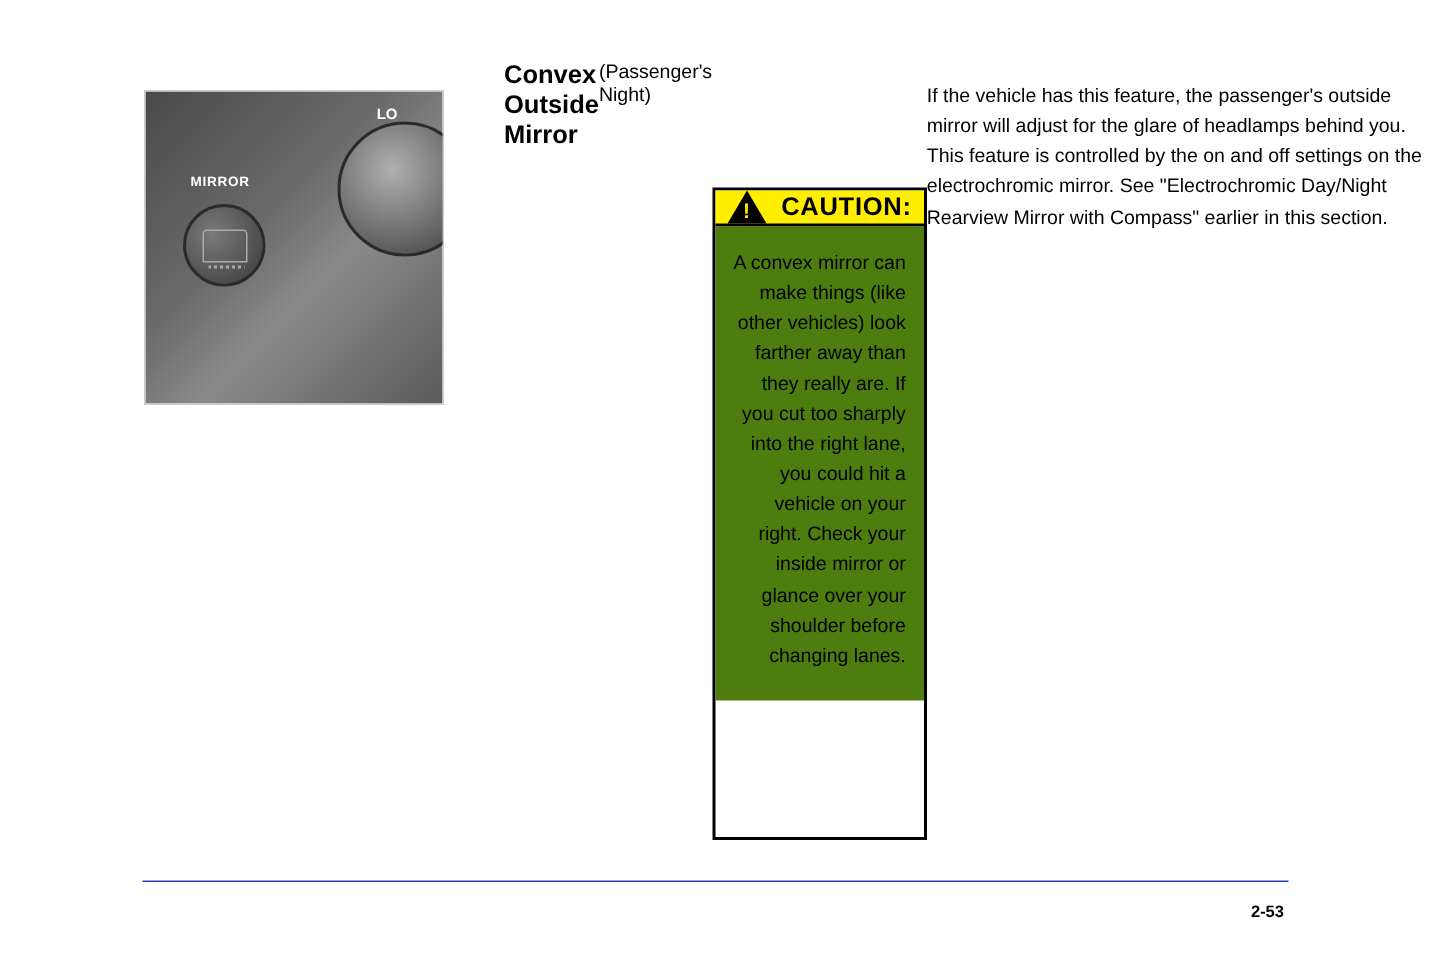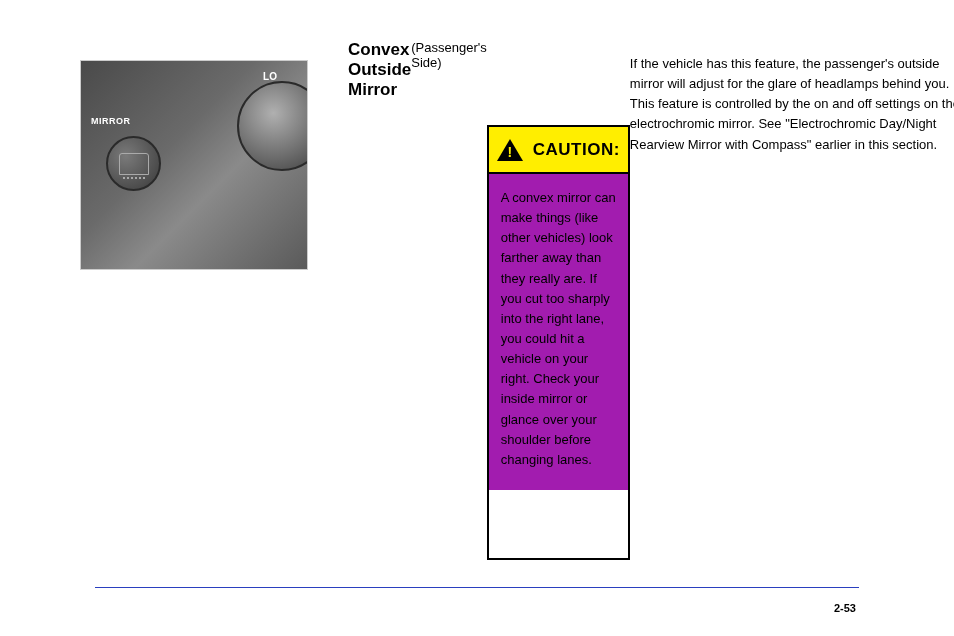--- a/index.html
+++ b/index.html
@@ -20,41 +20,41 @@
       flex: 1;
       display: flex;
       flex-direction: column;
     }
     .right-col {
       flex: 1;
       display: flex;
       flex-direction: row;
     }
     .photo-box {
-      width: 228px;
+      width: 200px;
       height: 210px;
       border: 1px solid #ccc;
       background: linear-gradient(135deg, #4a4a4a 0%, #6a6a6a 40%, #8a8a8a 60%, #5a5a5a 100%);
       position: relative;
       overflow: hidden;
-      margin-left: 20px;
+      margin-left: 36px;
       margin-top: 20px;
     }
     .photo-labels {
       position: absolute;
       top: 10px;
       right: 30px;
       color: #fff;
       font-size: 10px;
       font-weight: bold;
     }
     .photo-mirror-label {
       position: absolute;
       top: 55px;
-      left: 10px;
+      left: 30px;
       color: #fff;
       font-size: 9px;
       font-weight: bold;
       letter-spacing: 0.5px;
     }
     .photo-button {
       position: absolute;
       top: 75px;
       left: 25px;
       width: 55px;
@@ -94,21 +94,21 @@
     }
     .caution-box {
       border: 2px solid #000;
       width: 395px;
       margin-top: 85px;
       margin-left: 0;
     }
     .caution-header {
       background: #ffee00;
       border-bottom: 2px solid #000;
-      height: 47px;
+      height: 24px;
       display: flex;
       align-items: center;
       padding: 0 8px;
       gap: 10px;
     }
     .caution-icon {
       width: 0;
       height: 0;
       border-left: 13px solid transparent;
       border-right: 13px solid transparent;
@@ -125,25 +125,26 @@
       font-size: 14px;
       width: 8px;
       text-align: center;
     }
     .caution-title {
       font-weight: bold;
       font-size: 17px;
       letter-spacing: 0.5px;
     }
     .caution-body {
-      background: #a21caf;
+      background: #4d7c0f;
       padding: 14px 12px 20px 12px;
       font-size: 13px;
       line-height: 1.55;
       min-height: 130px;
+      text-align: right;
     }
     .body-text {
       font-size: 13px;
       line-height: 1.55;
       margin-top: 14px;
     }
     .section-heading {
       font-size: 17px;
       font-weight: bold;
       margin-bottom: 4px;
@@ -191,21 +192,21 @@
       <span class="photo-mirror-label">MIRROR</span>
       <div class="photo-button">
         <div class="photo-button-icon"></div>
       </div>
       <div class="photo-dial"></div>
     </div>
   </div>
 
   <div class="right-col">
     <h2 class="section-heading">Convex Outside Mirror</h2>
-    <div class="section-sub">(Passenger's Side)</div>
+    <div class="section-sub">(Passenger's Night)</div>
 
     <div class="caution-box">
       <div class="caution-header">
         <span class="caution-icon"></span>
         <span class="caution-title">CAUTION:</span>
       </div>
       <div class="caution-body">A convex mirror can make things (like other vehicles) look farther away than they really are. If you cut too sharply into the right lane, you could hit a vehicle on your right. Check your inside mirror or glance over your shoulder before changing lanes.</div>
     </div>
 
     <p class="body-text">If the vehicle has this feature, the passenger's outside mirror will adjust for the glare of headlamps behind you. This feature is controlled by the on and off settings on the electrochromic mirror. See "Electrochromic Day/Night Rearview Mirror with Compass" earlier in this section.</p>

